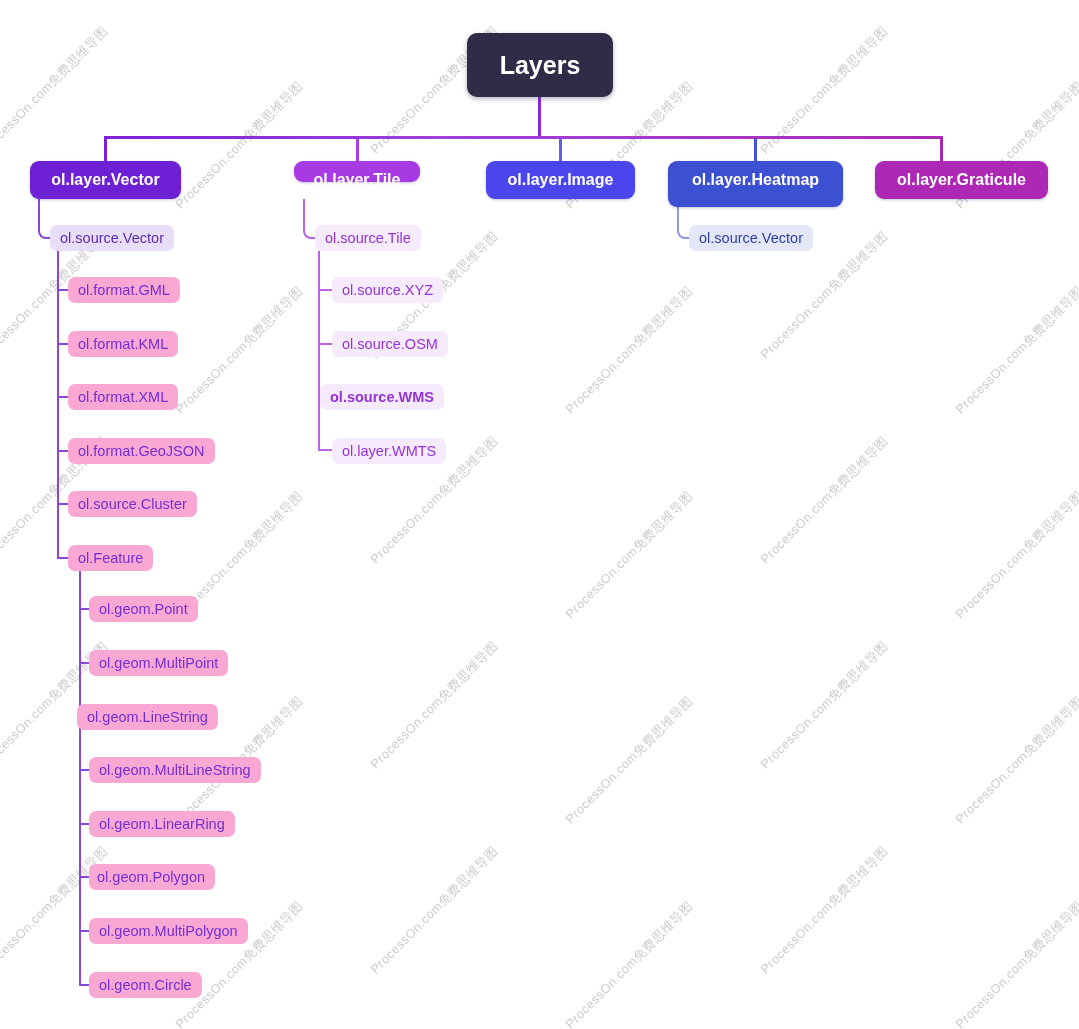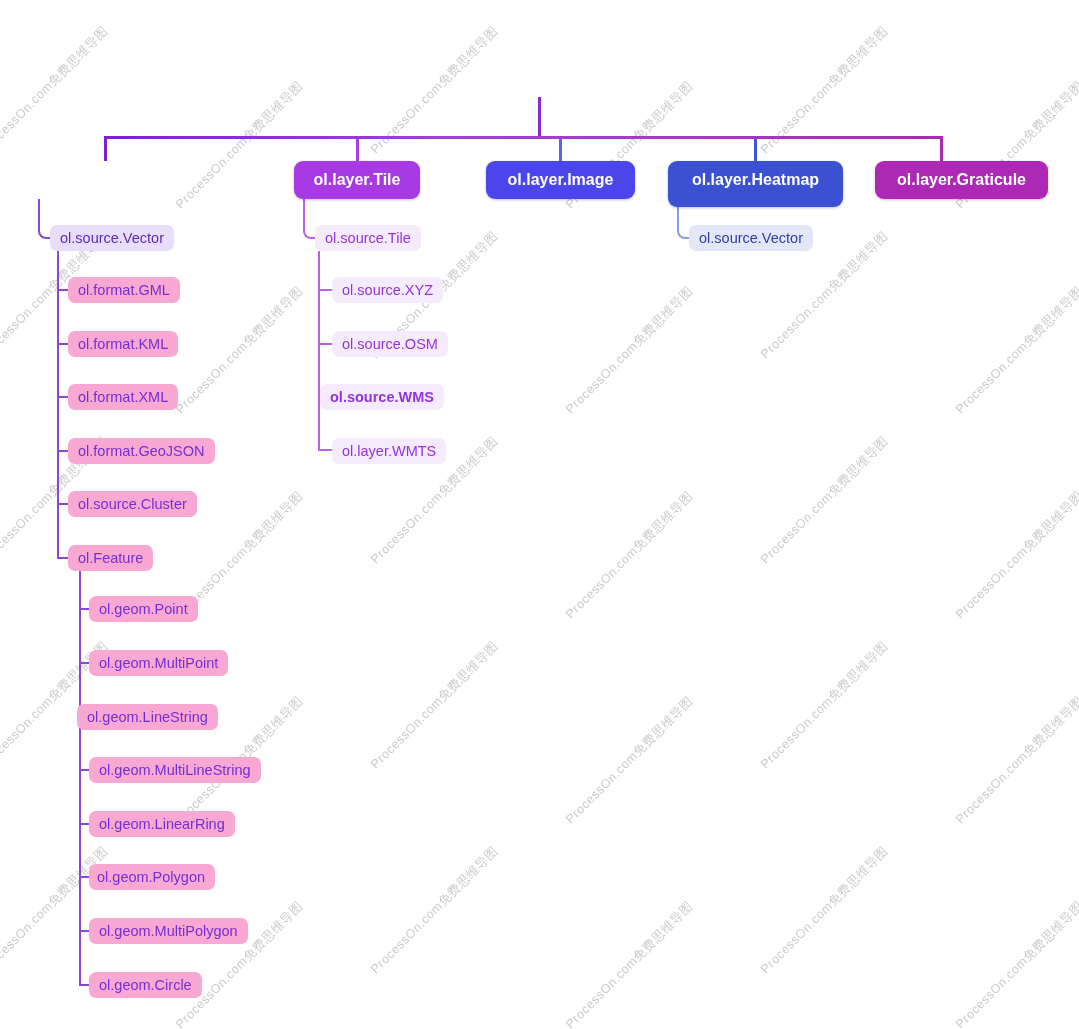--- a/index.html
+++ b/index.html
@@ -173,22 +173,24 @@
 
   <div class="line elbow c-tile-e" style="left:303px;top:199px;width:12px;height:38px;"></div>
   <div class="line rail c-tile" style="left:318px;top:251px;height:200px;"></div>
   <div class="line stub c-tile" style="left:318px;top:289px;width:14px;"></div>
   <div class="line stub c-tile" style="left:318px;top:343px;width:14px;"></div>
   <div class="line stub c-tile" style="left:318px;top:396px;width:14px;"></div>
   <div class="line stub c-tile" style="left:318px;top:449px;width:14px;"></div>
 
   <div class="line elbow c-heat-e" style="left:677px;top:199px;width:12px;height:38px;"></div>
 
-
-  <div class="node lvl1 bg-tile" style="left:294px;top:161px;width:126px;height:38px;">ol.layer.Tile</div>
+  <div class="node root" style="left:467px;top:33px;width:146px;height:64px;">Layers</div>
+
+  <div class="node lvl1 bg-vector" style="left:30px;top:161px;width:151px;height:38px;">ol.layer.Vector</div>
+  <div class="node lvl1 bg-tile" style="left:294px;top:161px;width:126px;height:21px;">ol.layer.Tile</div>
   <div class="node lvl1 bg-image" style="left:486px;top:161px;width:149px;height:38px;">ol.layer.Image</div>
   <div class="node lvl1 bg-heatmap" style="left:668px;top:161px;width:175px;height:46px;">ol.layer.Heatmap</div>
   <div class="node lvl1 bg-graticule" style="left:875px;top:161px;width:173px;height:38px;">ol.layer.Graticule</div>
 
   <div class="node leaf leaf-vec2" style="left:50px;top:225px;">ol.source.Vector</div>
   <div class="node leaf leaf-tile" style="left:315px;top:225px;">ol.source.Tile</div>
   <div class="node leaf leaf-heat" style="left:689px;top:225px;">ol.source.Vector</div>
 
   <div class="node leaf leaf-vec" style="left:68px;top:277px;">ol.format.GML</div>
   <div class="node leaf leaf-vec" style="left:68px;top:331px;">ol.format.KML</div>

